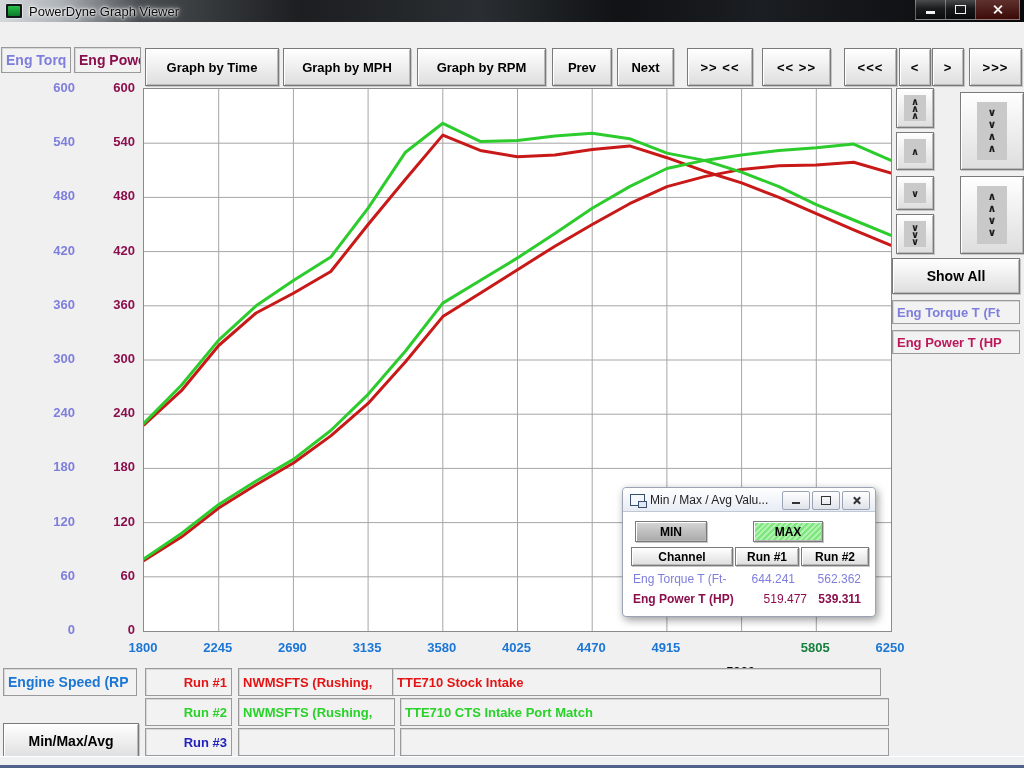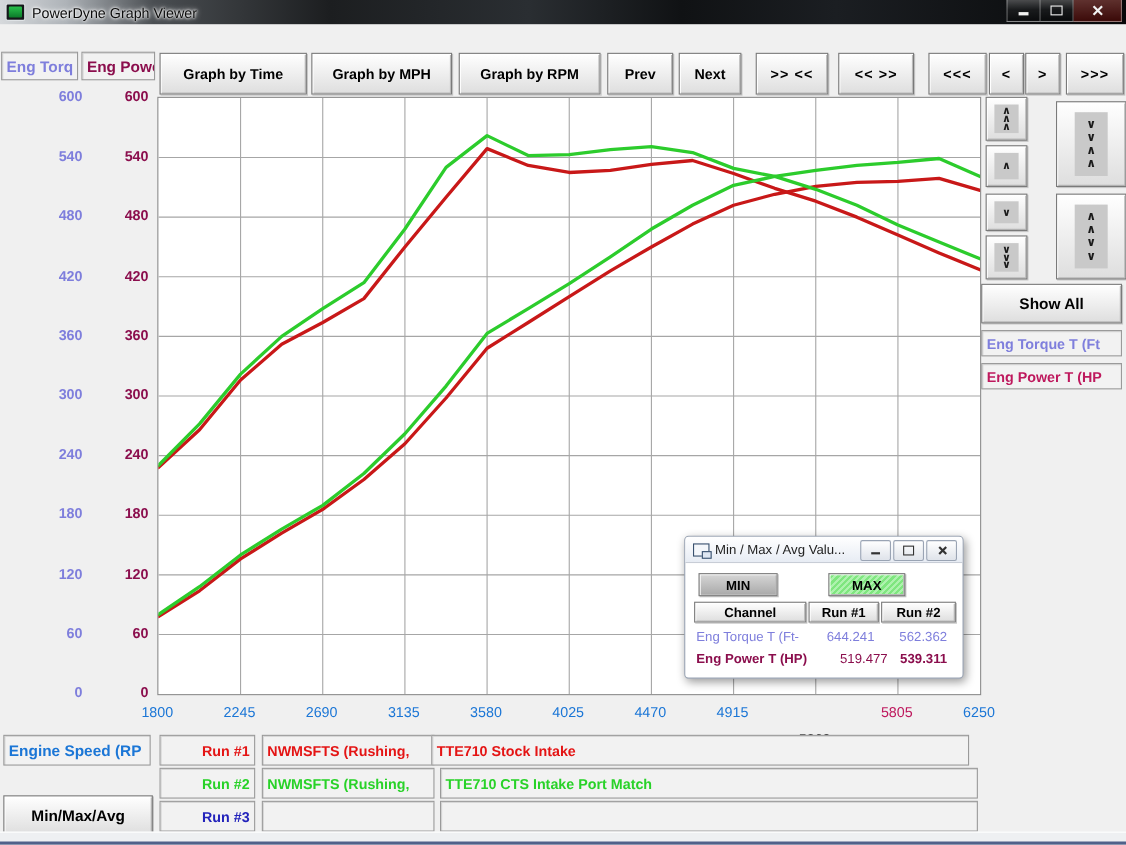--- a/index.html
+++ b/index.html
@@ -41,21 +41,21 @@
   
   .lbox{position:absolute;background:#f2f2f2;border:1px solid #9a9a9a;
     box-shadow:inset 1px 1px 0 #d8d8d8;display:flex;align-items:center;
     font-weight:bold;font-size:13px;white-space:nowrap;overflow:hidden;padding:0 4px;box-sizing:border-box;}
 
   
   #plot{position:absolute;left:143px;top:88px;width:747px;height:542px;background:#ffffff;
     border:1px solid #8a8a8a;box-sizing:content-box;}
   #plot svg{position:absolute;left:0;top:0;}
   .ylab{position:absolute;width:55px;text-align:right;font-weight:bold;font-size:13px;height:14px;line-height:14px;}
-  .xlab{position:absolute;width:70px;text-align:center;font-weight:normal;font-size:13px;height:16px;line-height:16px;}
+  .xlab{position:absolute;width:70px;text-align:center;font-weight:bold;font-size:13px;height:16px;line-height:16px;}
 
   
   .chev{display:flex;flex-direction:column;align-items:center;justify-content:center;
     background:#c9c9c9;color:#1a1a1a;font-family:"DejaVu Sans",sans-serif;}
   .chev span{display:block;font-size:10px;line-height:7px;font-weight:bold;}
 
   
   #mmwin{position:absolute;left:622px;top:487px;width:252px;height:128px;background:#ffffff;
     border:1px solid #9aa4b4;border-radius:4px;box-shadow:2px 3px 9px rgba(0,0,0,.4);z-index:50;}
   #mm-titlebar{position:absolute;left:0;top:0;right:0;height:23px;border-bottom:1px solid #c2c8d2;
@@ -142,21 +142,21 @@
       <div class="ylab" style="left: 90px; top: 81px; width: 45px; height: 14px; color: rgb(139, 14, 77);">600</div>
       <div class="xlab" style="left: 108px; top: 640px; width: 70px; height: 16px; color: rgb(27, 118, 214);">1800</div>
       <div class="xlab" style="left: 182.7px; top: 640px; width: 70px; height: 16px; color: rgb(27, 118, 214);">2245</div>
       <div class="xlab" style="left: 257.4px; top: 640px; width: 70px; height: 16px; color: rgb(27, 118, 214);">2690</div>
       <div class="xlab" style="left: 332.1px; top: 640px; width: 70px; height: 16px; color: rgb(27, 118, 214);">3135</div>
       <div class="xlab" style="left: 406.8px; top: 640px; width: 70px; height: 16px; color: rgb(27, 118, 214);">3580</div>
       <div class="xlab" style="left: 481.5px; top: 640px; width: 70px; height: 16px; color: rgb(27, 118, 214);">4025</div>
       <div class="xlab" style="left: 556.2px; top: 640px; width: 70px; height: 16px; color: rgb(27, 118, 214);">4470</div>
       <div class="xlab" style="left: 630.9px; top: 640px; width: 70px; height: 16px; color: rgb(27, 118, 214);">4915</div>
       <div class="xlab" style="left: 705.6px; top: 648px; width: 70px; height: 16px; color: #000000; margin-top: 16px;">5360</div>
-      <div class="xlab" style="left: 780.3px; top: 640px; width: 70px; height: 16px; color: #be185d;">5805</div>
+      <div class="xlab" style="left: 780.3px; top: 640px; width: 70px; height: 16px; color: #15803d;">5805</div>
       <div class="xlab" style="left: 855px; top: 640px; width: 70px; height: 16px; color: rgb(27, 118, 214);">6250</div>
     </div>
 
   <div id="plot">
       <svg width="747" height="542" viewBox="0 0 747 542">
         <line x1="74.7" x2="74.7" y1="0" y2="542" stroke="#a6a6a6" stroke-width="1"></line>
         <line x1="149.4" x2="149.4" y1="0" y2="542" stroke="#a6a6a6" stroke-width="1"></line>
         <line x1="224.1" x2="224.1" y1="0" y2="542" stroke="#a6a6a6" stroke-width="1"></line>
         <line x1="298.8" x2="298.8" y1="0" y2="542" stroke="#a6a6a6" stroke-width="1"></line>
         <line x1="373.5" x2="373.5" y1="0" y2="542" stroke="#a6a6a6" stroke-width="1"></line>

